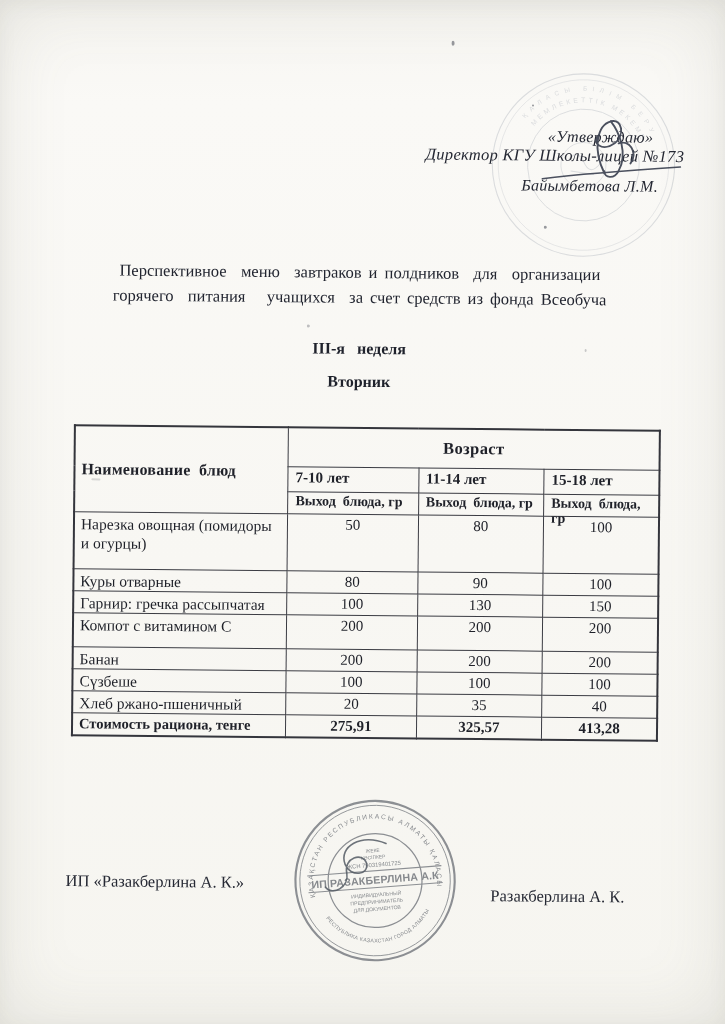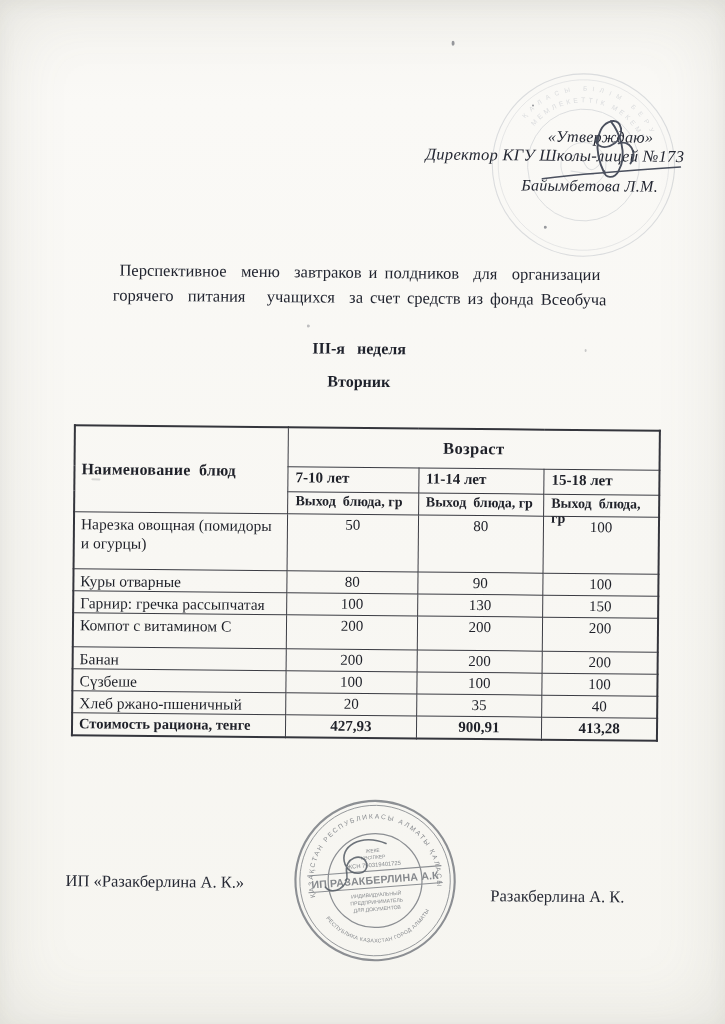--- a/index.html
+++ b/index.html
@@ -187,22 +187,22 @@
             <td class="c-val">100</td>
           </tr>
           <tr class="rh-b">
             <td class="c-dish">Хлеб ржано-пшеничный</td>
             <td class="c-val">20</td>
             <td class="c-val">35</td>
             <td class="c-val">40</td>
           </tr>
           <tr class="total">
             <td class="c-dish">Стоимость рациона, тенге</td>
-            <td class="c-val">427,93</td>
-            <td class="c-val">900,91</td>
+            <td class="c-val">275,91</td>
+            <td class="c-val">325,57</td>
             <td class="c-val">413,28</td>
           </tr>
         </tbody>
       </table>
     </div>
 
     <svg class="abs stamp-bot z1" width="177" height="177" viewBox="0 0 200 200">
       <defs>
         <path id="arcBotTop" d="M 39.4,135 A 70,70 0 1 1 160.6,135"></path>
         <path id="arcBotBottom" d="M 36.6,129.6 A 70,70 0 0 0 163.4,129.6"></path>

